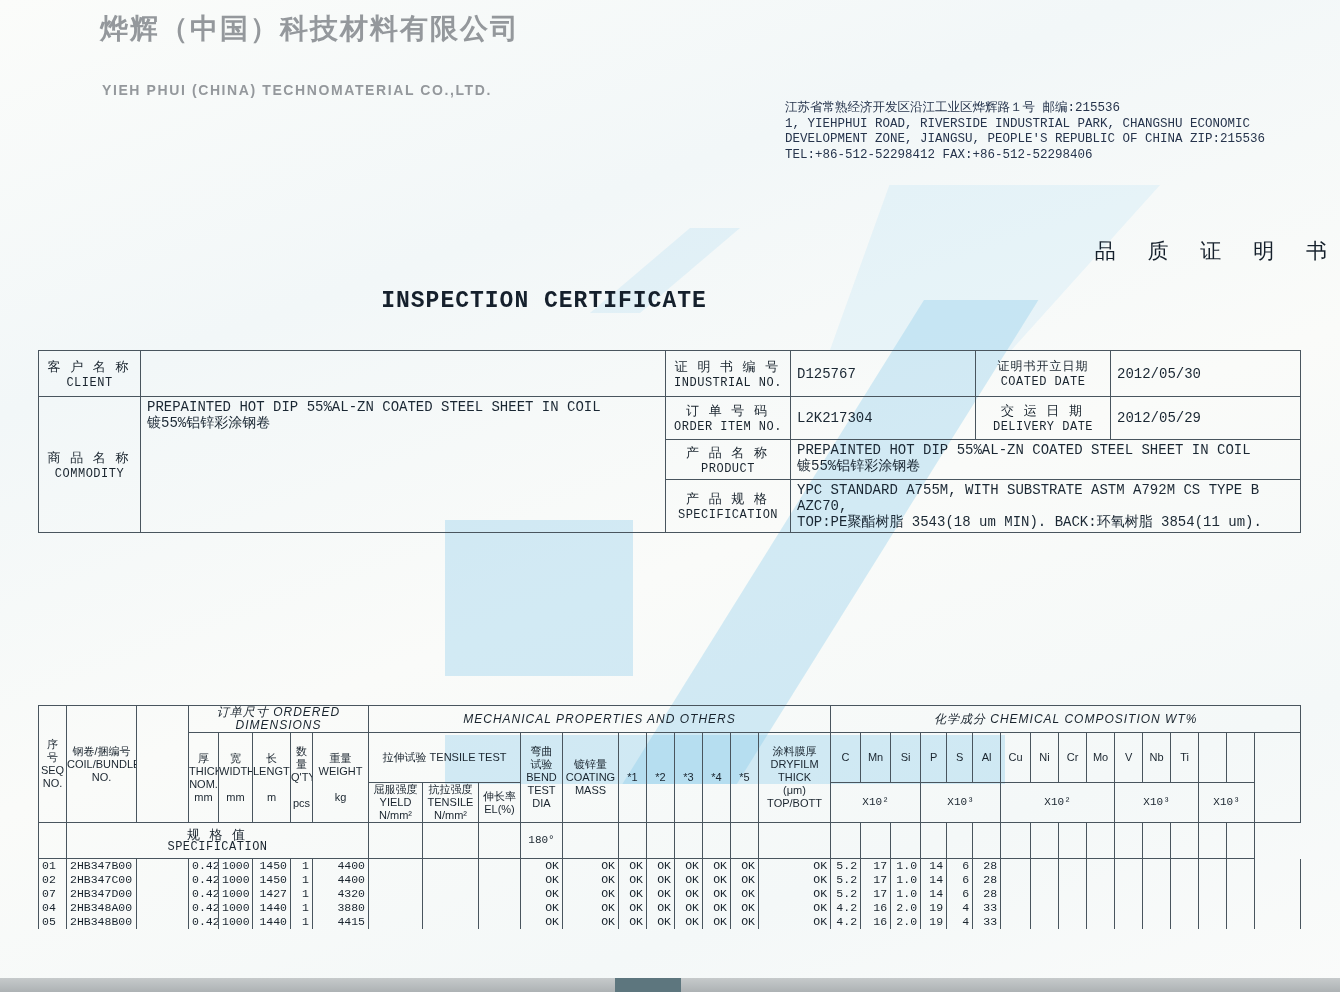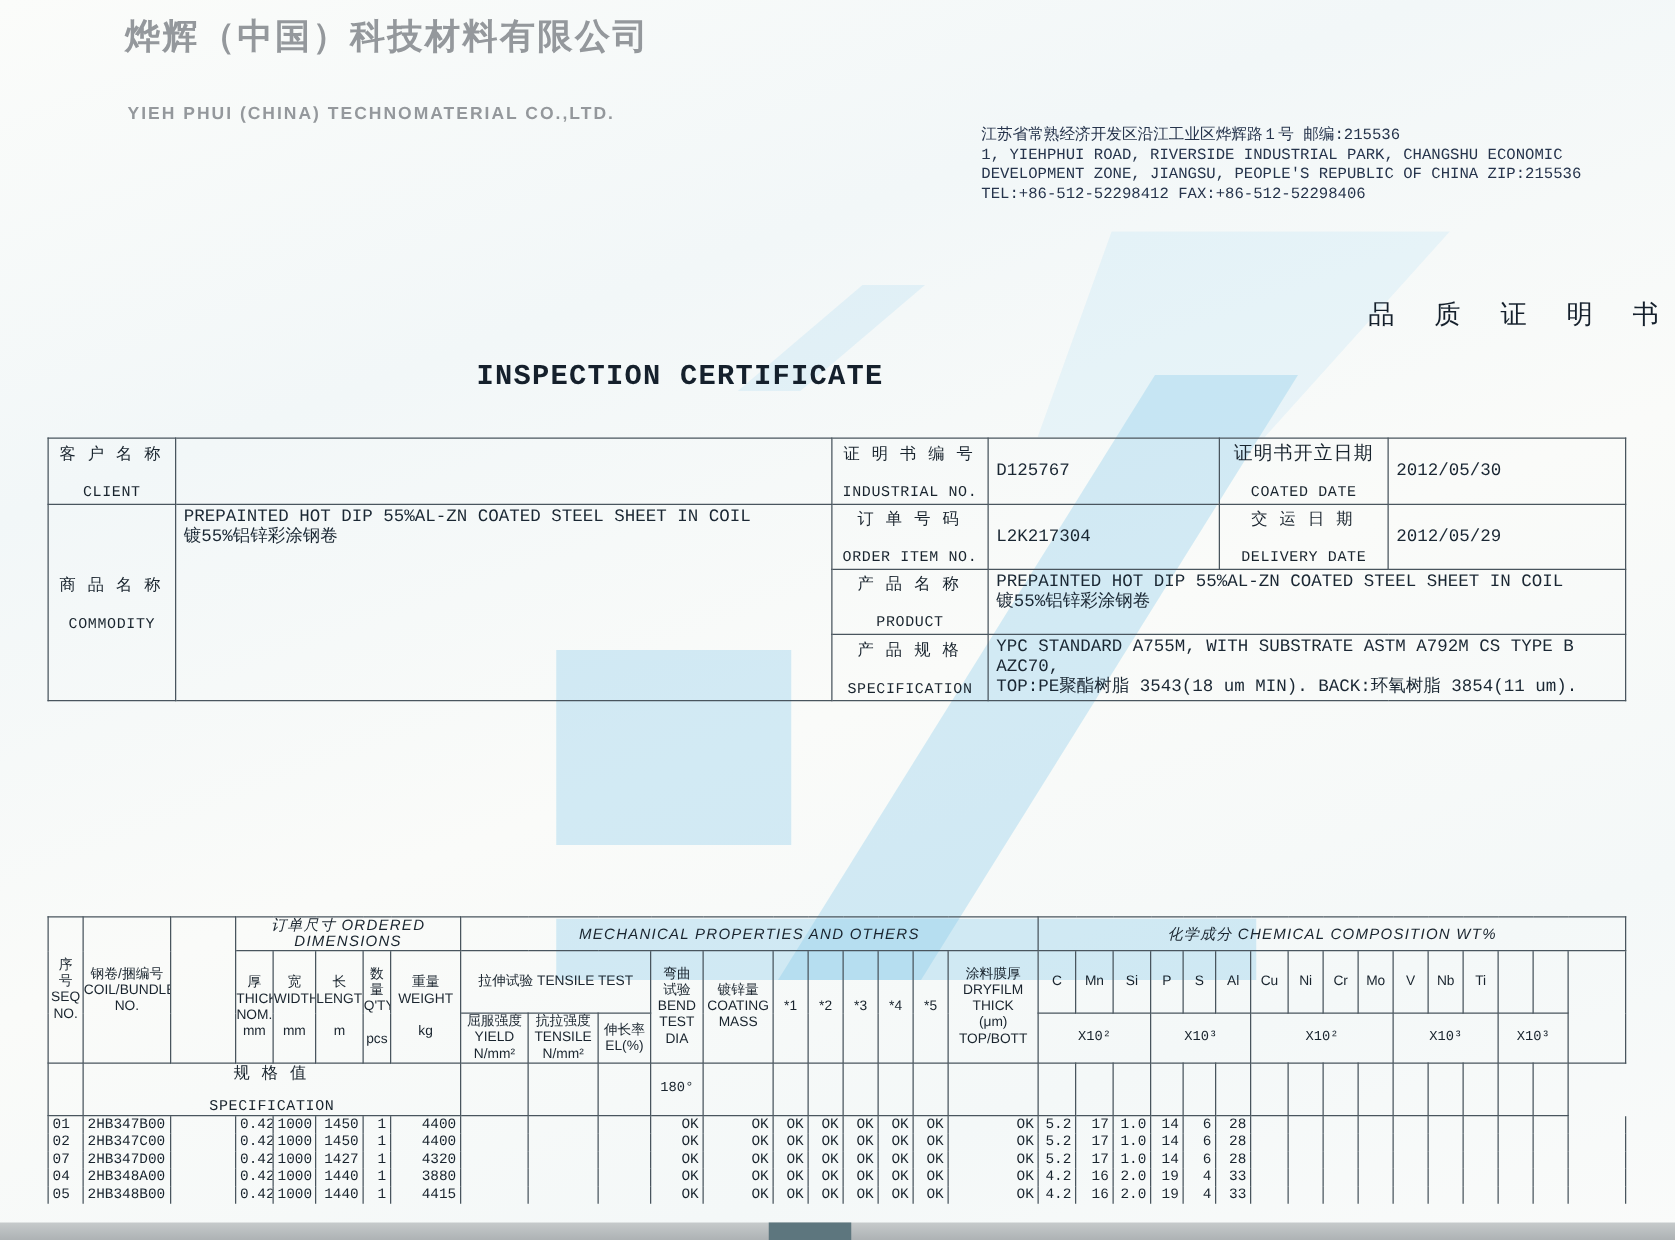--- a/index.html
+++ b/index.html
@@ -44,21 +44,21 @@
   .title-en{left:0;top:144px;width:1088px;text-align:center;font-size:23px;font-weight:bold;letter-spacing:1px;color:#15202c;}
 
   table{border-collapse:collapse;table-layout:fixed;}
   td,th{border:1px solid #49555e;padding:0;vertical-align:middle;font-weight:normal;box-sizing:border-box;overflow:hidden;}
 
   
   .info-table{left:38px;top:180px;width:1262px;font-size:12px;}
   .info-table td{padding:2px 6px;}
   .lblcell{text-align:center;}
   .lbl-cn{font-size:13px;letter-spacing:3px;}
-  .lbl-en{font-size:12px;letter-spacing:.5px;font-family:"Liberation Mono","DejaVu Sans Mono",monospace;margin-top:15px;}
+  .lbl-en{font-size:12px;letter-spacing:.5px;font-family:"Liberation Mono","DejaVu Sans Mono",monospace;}
   .valcell{font-family:"Liberation Mono","DejaVu Sans Mono",monospace;font-size:14px;color:#1a2733;}
   .topleft{vertical-align:top;text-align:left;}
   .vline{line-height:16px;}
 
   
   .main-table{left:38px;top:352px;width:1262px;font-size:11px;line-height:13px;text-align:center;}
   .main-table .hcell{font-size:11px;}
   .main-table .group{font-size:12px;letter-spacing:1px;font-style:italic;}
   .mt-spec td{height:36px;}
   .noh{border-top:none;border-bottom:none;}
@@ -108,21 +108,21 @@
         <div class="lbl-cn">客 户 名 称</div>
         <div class="lbl-en">CLIENT</div>
       </td>
       <td class="valcell topleft"></td>
       <td class="lblcell">
         <div class="lbl-cn">证 明 书 编 号</div>
         <div class="lbl-en">INDUSTRIAL NO.</div>
       </td>
       <td class="valcell">D125767</td>
       <td class="lblcell">
-        <div class="lbl-cn" style="font-size:15px;letter-spacing:1px">证明书开立日期</div>
+        <div class="lbl-cn" style="font-size:12px;letter-spacing:1px">证明书开立日期</div>
         <div class="lbl-en">COATED DATE</div>
       </td>
       <td class="valcell">2012/05/30</td>
     </tr>
     <tr style="height:43px">
       <td rowspan="3" class="lblcell">
         <div class="lbl-cn">商 品 名 称</div>
         <div class="lbl-en">COMMODITY</div>
       </td>
       <td rowspan="3" class="valcell topleft vline">

